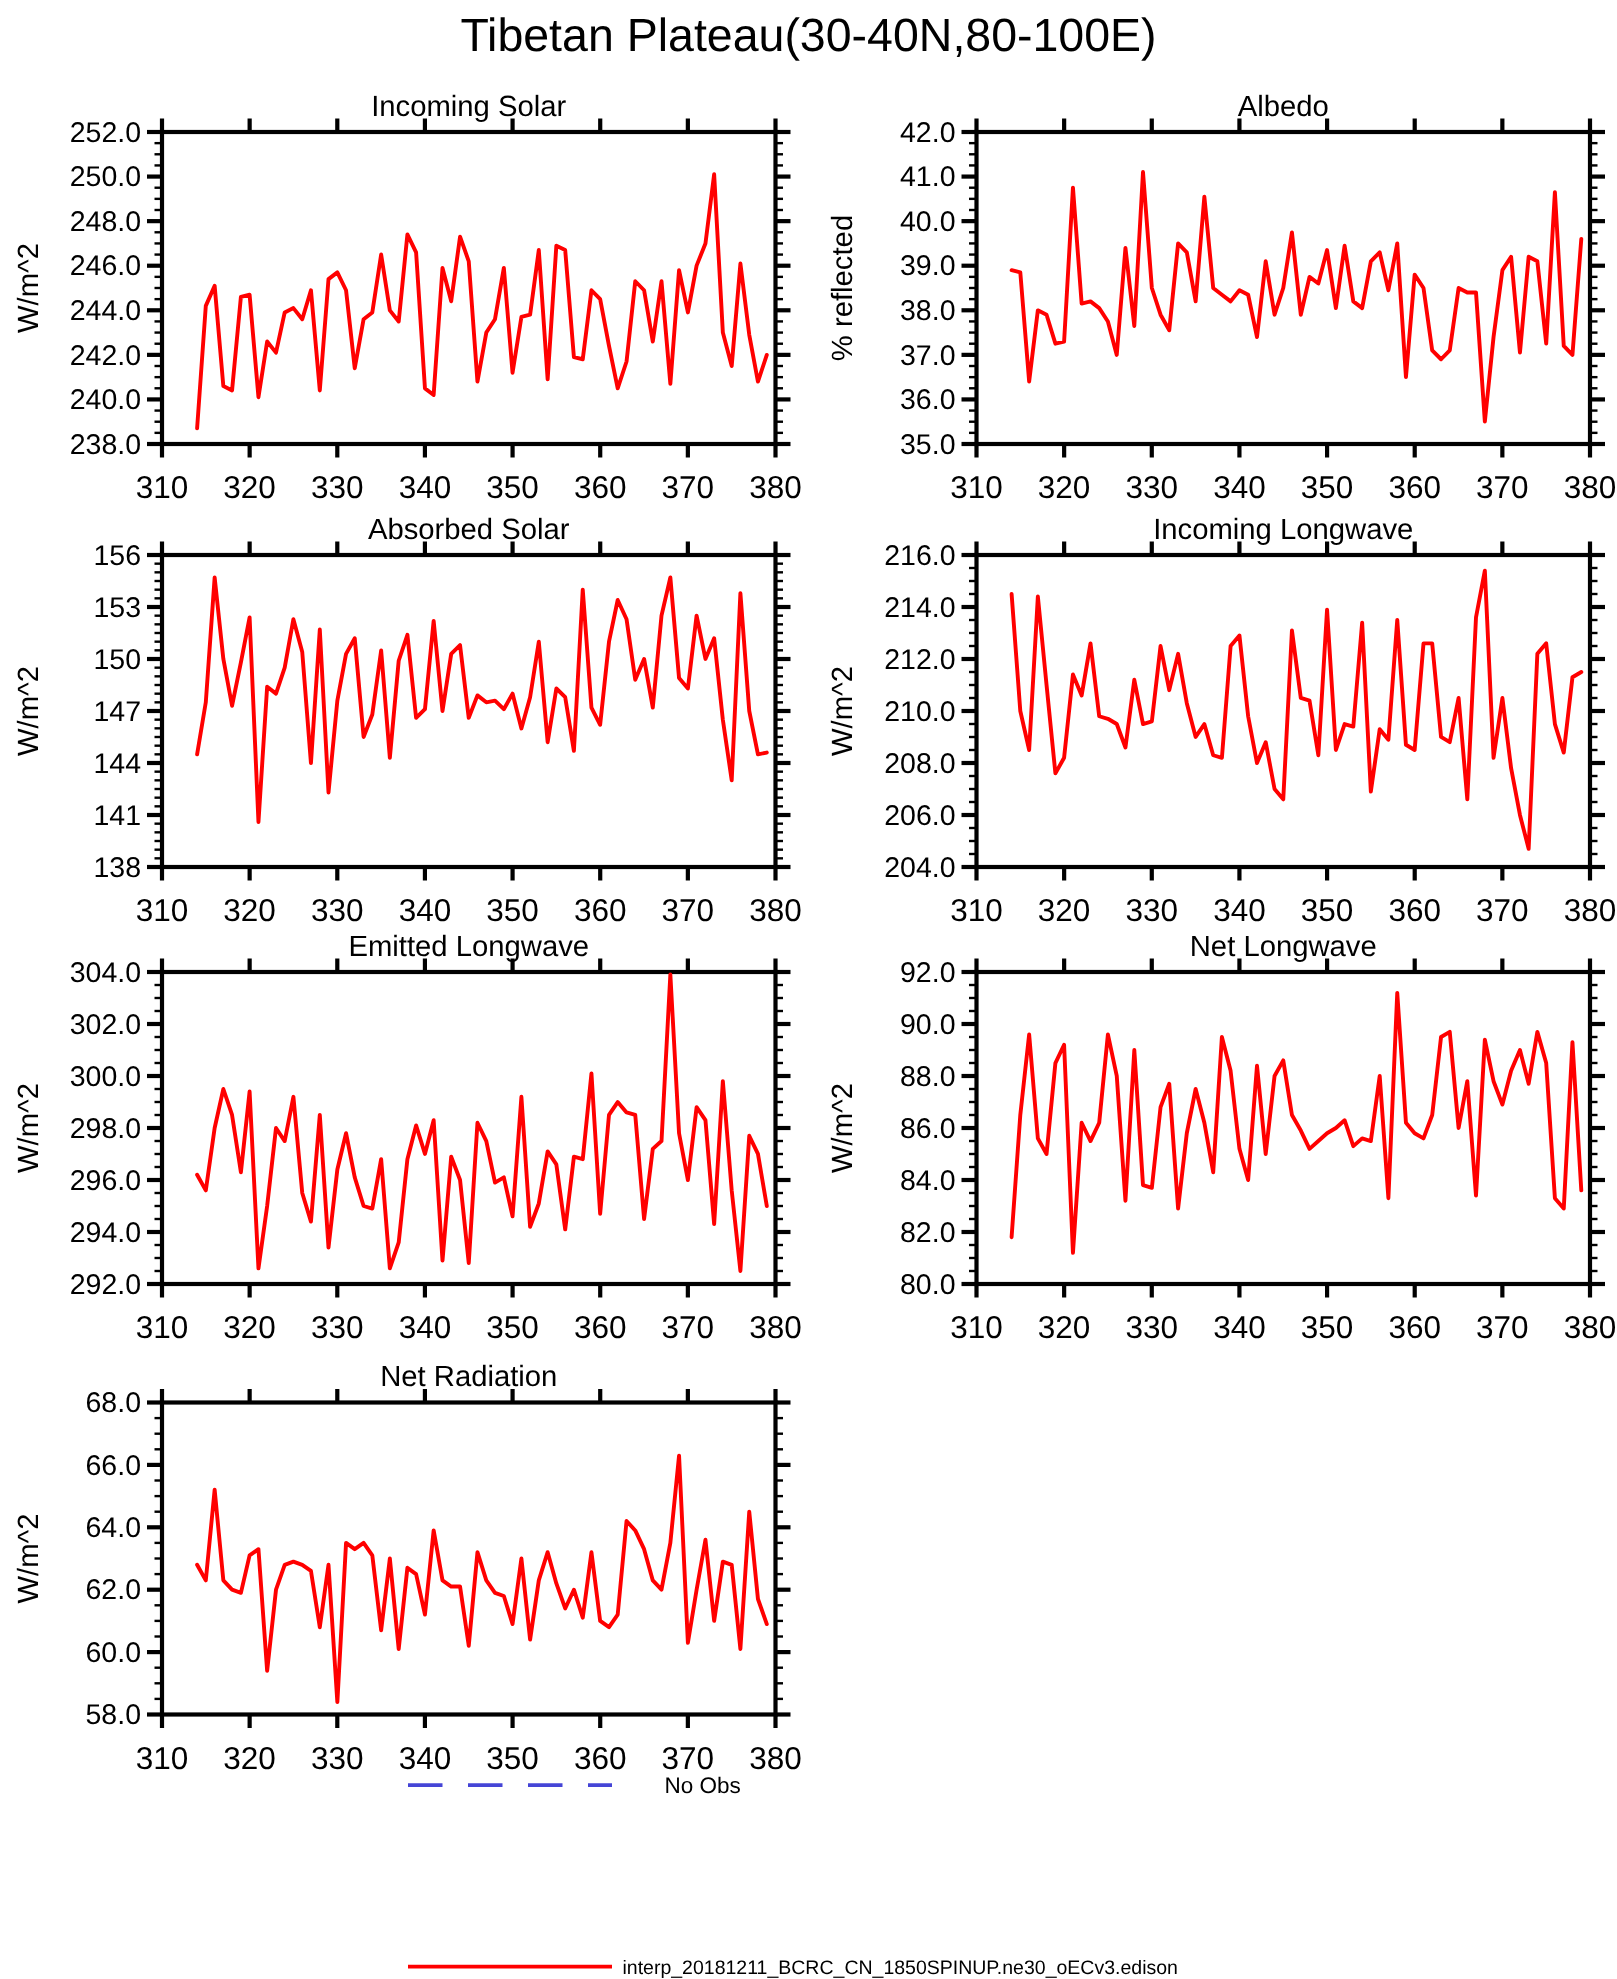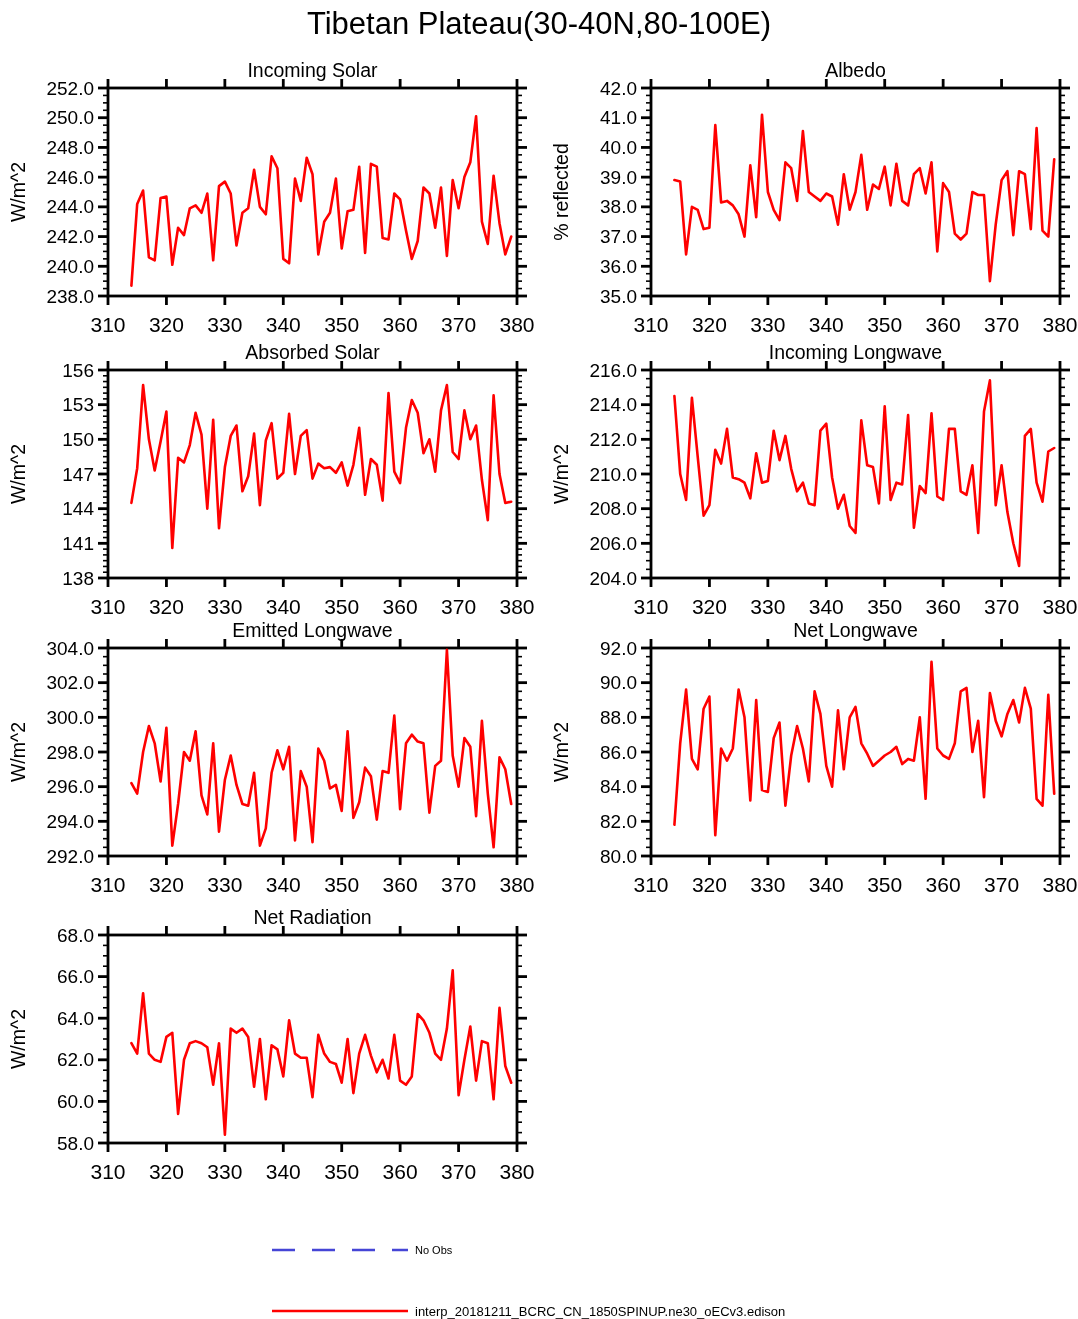--- a/index.html
+++ b/index.html
@@ -23,21 +23,21 @@
   }
   #canvas { position: absolute; left: 0; top: 0; }
   .legend-row {
     position: absolute;
     display: flex;
     align-items: center;
     height: 24px;
     color: #000;
   }
   .legend-row .legend-label { margin-left: 4px; white-space: nowrap; }
-  #legend-row-noobs { left: 271px; top: 1238px; font-size: 11px; }
+  #legend-row-noobs { left: 271px; top: 1178px; font-size: 15px; gap: 28px; }
   #legend-row-model { left: 271px; top: 1299px; font-size: 13px; }
 </style>
 </head>
 <body>
 
 <div id="figure">
   <div id="main-title">Tibetan Plateau(30-40N,80-100E)</div>
 
   <svg id="canvas" width="1078" height="1319">
       <g>

